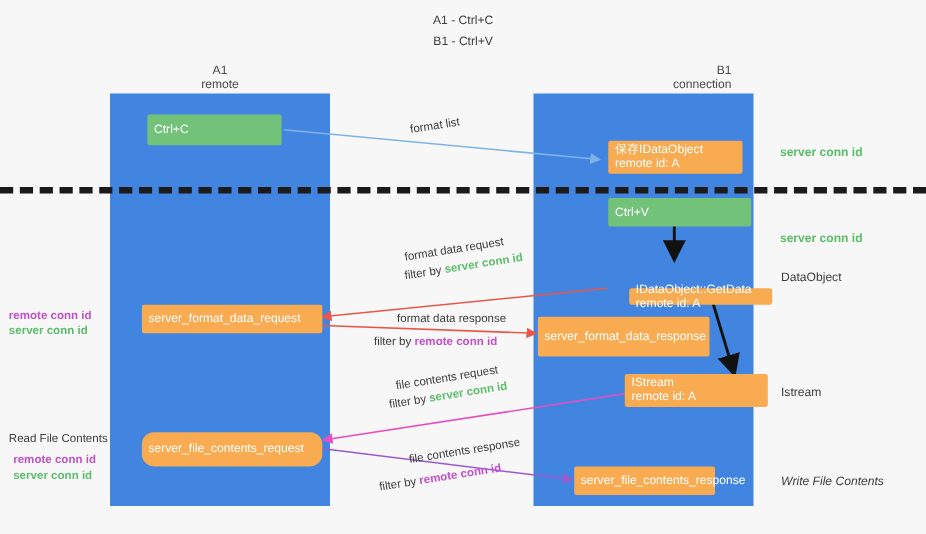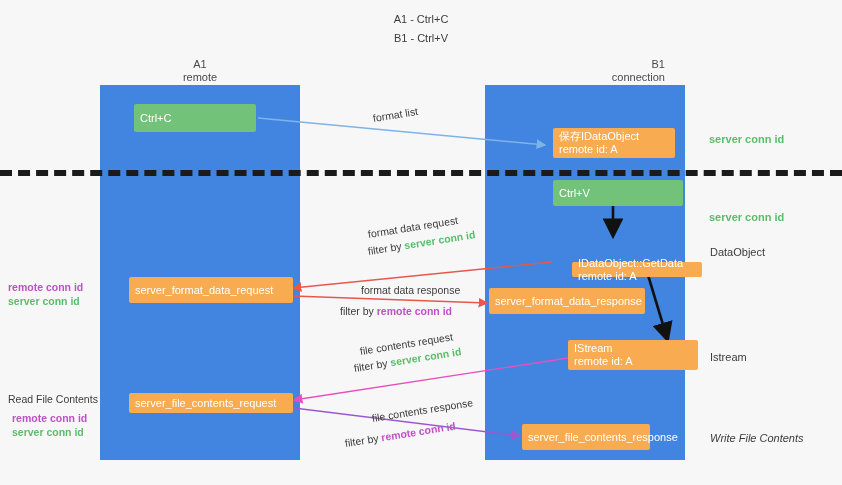--- a/index.html
+++ b/index.html
@@ -130,39 +130,39 @@
   <div class="divider"></div>
 
   <div class="node green" style="left:134px; top:104px; width:122px; height:28px;">
     <span>Ctrl+C</span>
   </div>
 
   <div class="node orange" style="left:129px; top:277px; width:164px; height:26px;">
     <span>server_format_data_request</span>
   </div>
 
-  <div class="node orange" style="left:129px; top:393px; width:164px; height:20px;">
+  <div class="node orange" style="left:129px; top:393px; width:164px; height:31px;border-radius:11px;">
     <span>server_file_contents_request</span>
   </div>
 
   <div class="node orange" style="left:553px; top:128px; width:122px; height:30px;">
     <span>保存IDataObject</span>
     <span>remote id: A</span>
   </div>
 
   <div class="node green" style="left:553px; top:180px; width:130px; height:26px;">
     <span>Ctrl+V</span>
   </div>
 
   <div class="node orange" style="left:572px; top:236px; width:130px; height:15px;margin-top:26px;">
     <span>IDataObject::GetData</span>
     <span>remote id: A</span>
   </div>
 
-  <div class="node orange" style="left:489px; top:288px; width:156px; height:26px;">
+  <div class="node orange" style="left:489px; top:288px; width:156px; height:36px;">
     <span>server_format_data_response</span>
   </div>
 
   <div class="node orange" style="left:568px; top:340px; width:130px; height:30px;">
     <span>IStream</span>
     <span>remote id: A</span>
   </div>
 
   <div class="node orange" style="left:522px; top:424px; width:128px; height:26px;">
     <span>server_file_contents_response</span>

